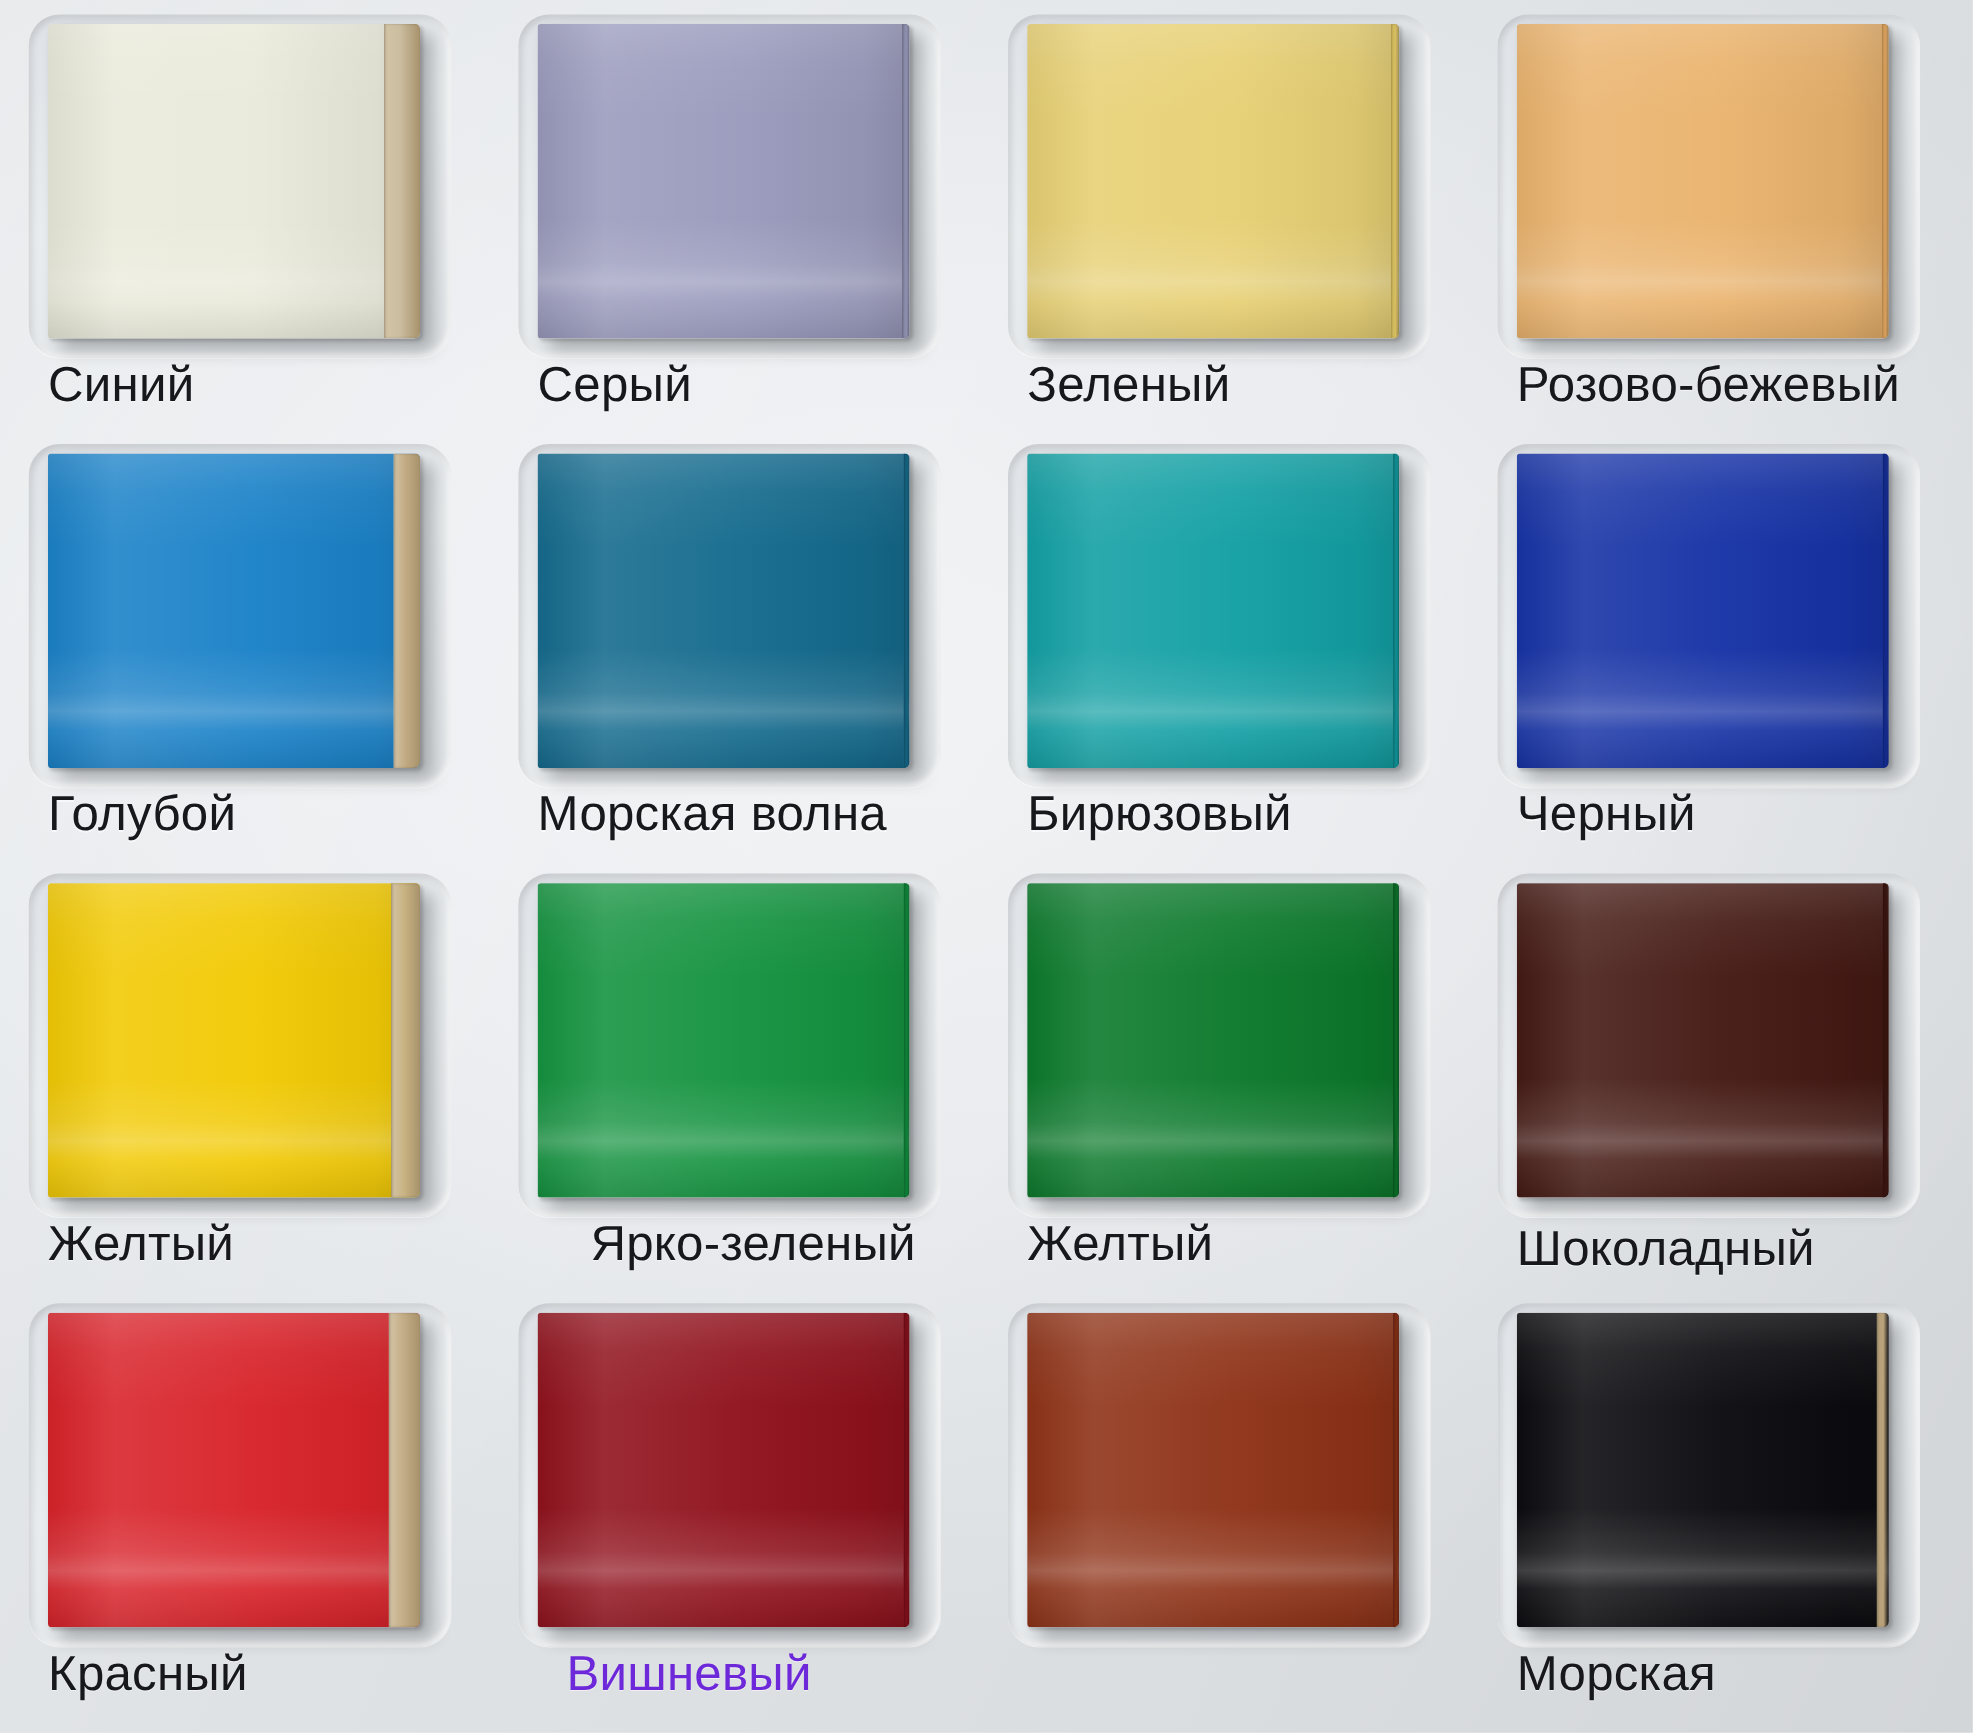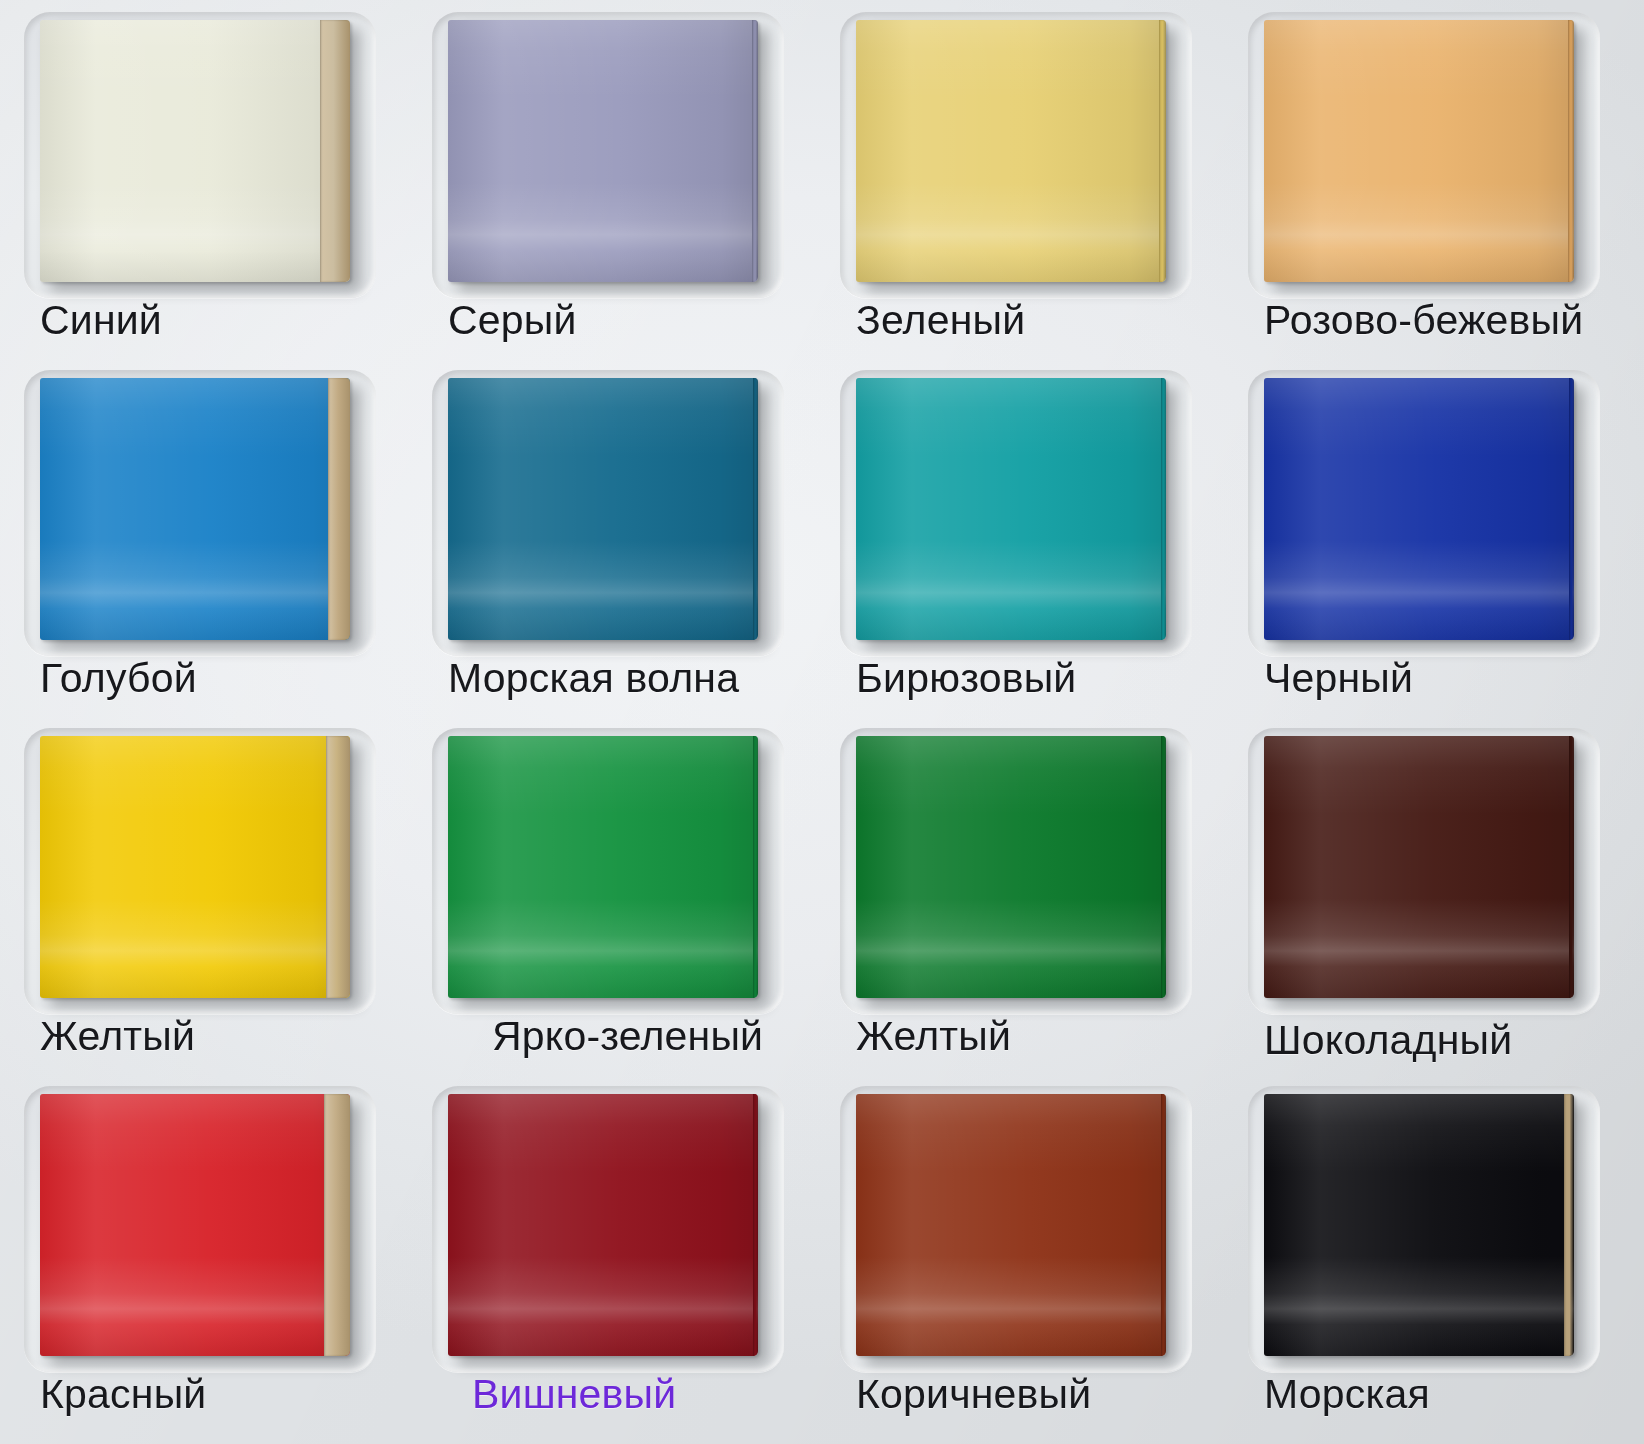--- a/index.html
+++ b/index.html
@@ -274,21 +274,20 @@
   </div>
 
   <div class="cell">
     <div class="chip-wrap">
       <div class="slot"></div>
       <div class="chip">
         <div class="face" style="background: rgb(143, 51, 24);"></div>
         <div class="edge" style="width: 5px; background: linear-gradient(to right, rgb(125, 44, 20) 0%, rgb(125, 44, 20) 55%, rgba(0, 0, 0, 0.22) 100%);"></div>
       </div>
     </div>
-    <div class="label" style="color: rgb(23, 24, 28);">Коричневый</div>
   </div>
 
   <div class="cell">
     <div class="chip-wrap">
       <div class="slot"></div>
       <div class="chip">
         <div class="face" style="background: rgb(12, 12, 16);"></div>
         <div class="edge" style="width: 10px; background: linear-gradient(to right, rgb(185, 162, 123) 0%, rgb(185, 162, 123) 55%, rgba(0, 0, 0, 0.22) 100%);"></div>
       </div>
     </div>

